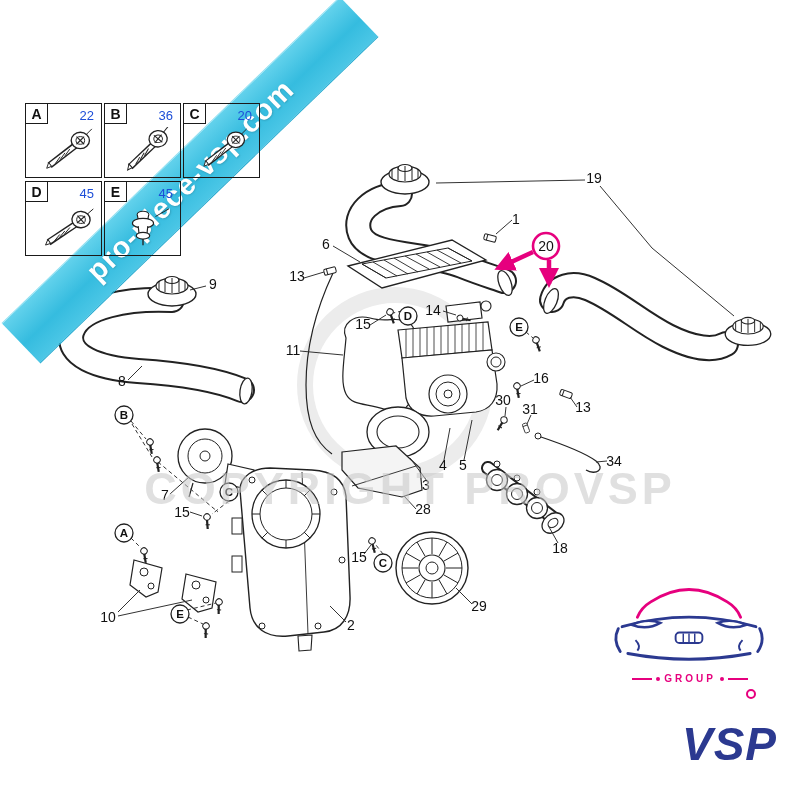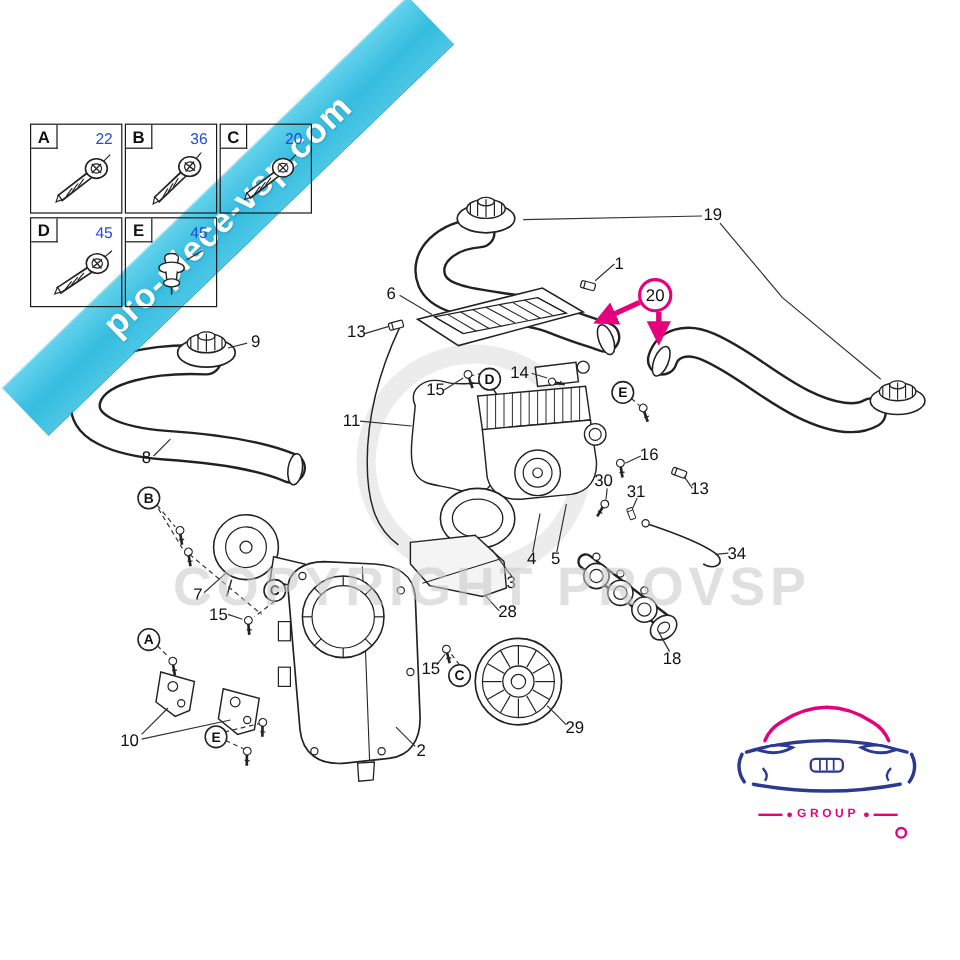--- a/index.html
+++ b/index.html
@@ -425,15 +425,16 @@
       <path d="M146,70 Q140,76 144,81" fill="none" stroke="#2b3990" stroke-width="2"></path>
     </svg>
     <div class="logo-group-row">
       <span class="gline"></span>
       <span class="gdot"></span>
       <span class="gtext">GROUP</span>
       <span class="gdot"></span>
       <span class="gline"></span>
     </div>
     <span class="logo-ring"></span>
+    <div class="logo-vsp">VSP</div>
   </div>
 
 </div>
 
 </body></html>

